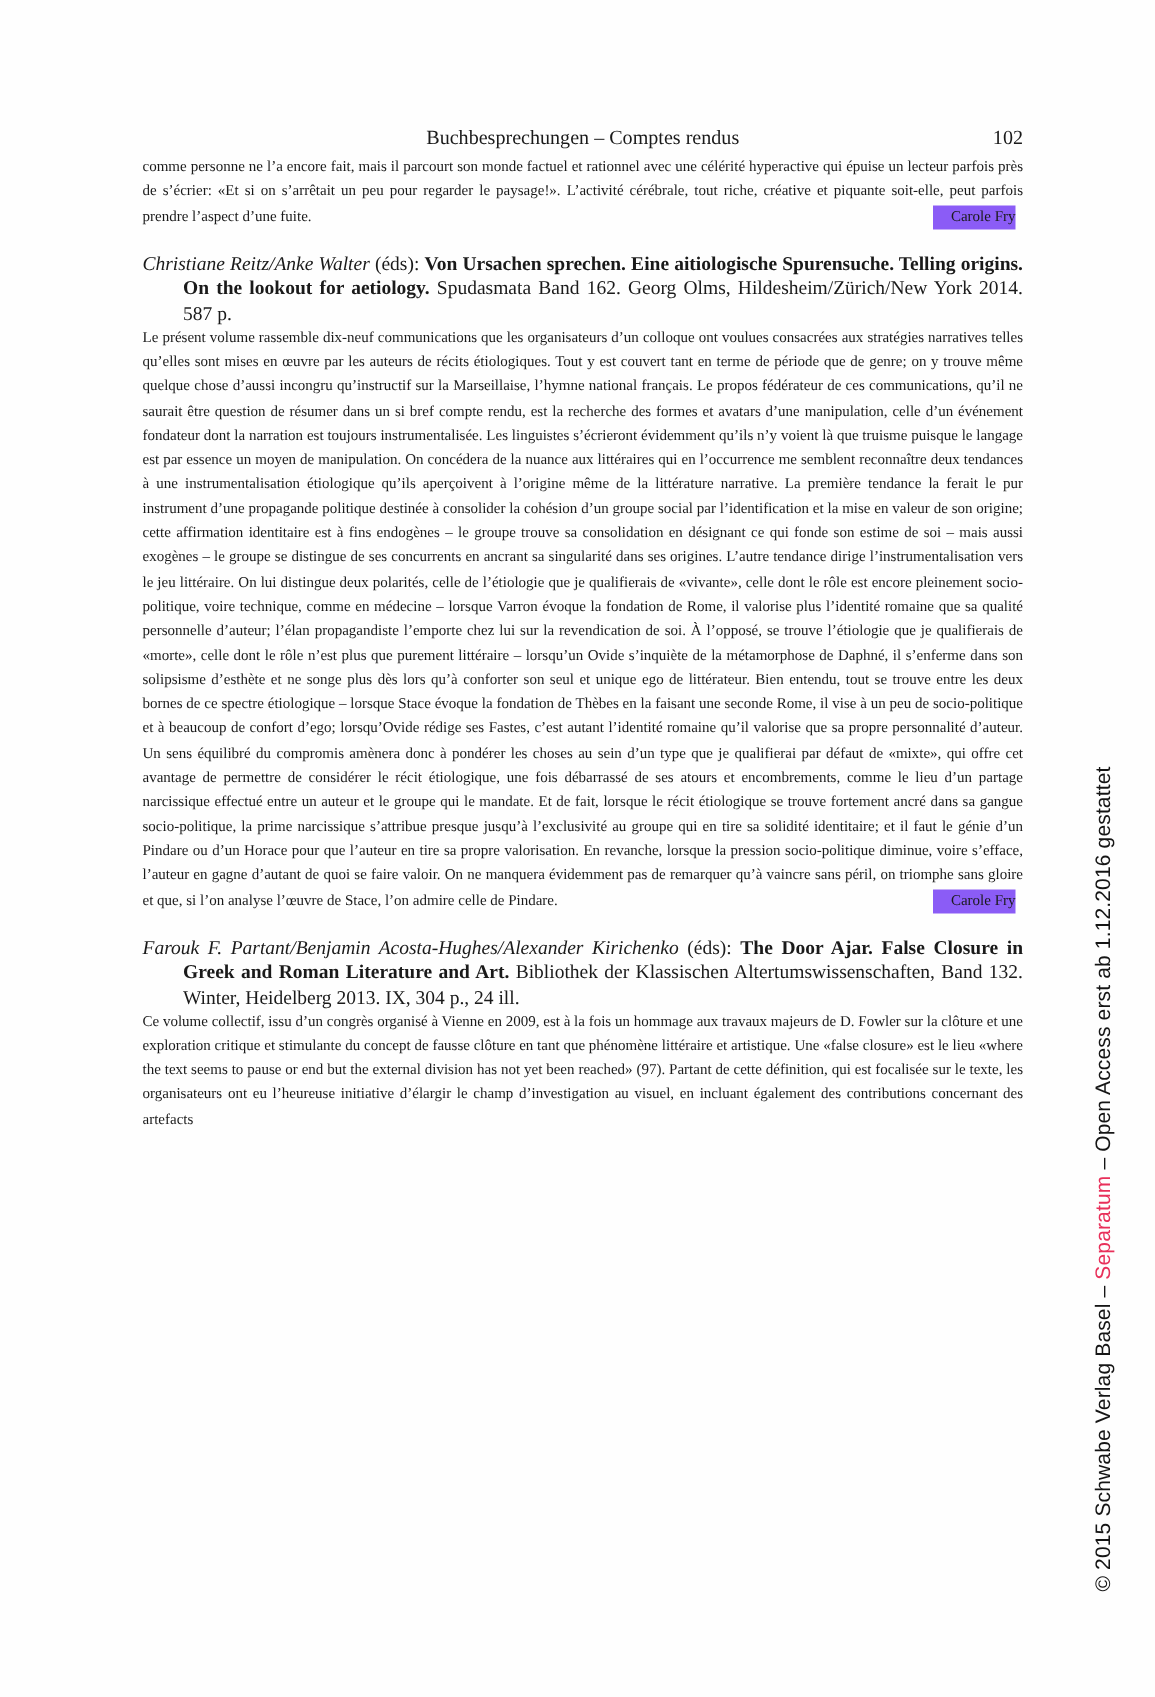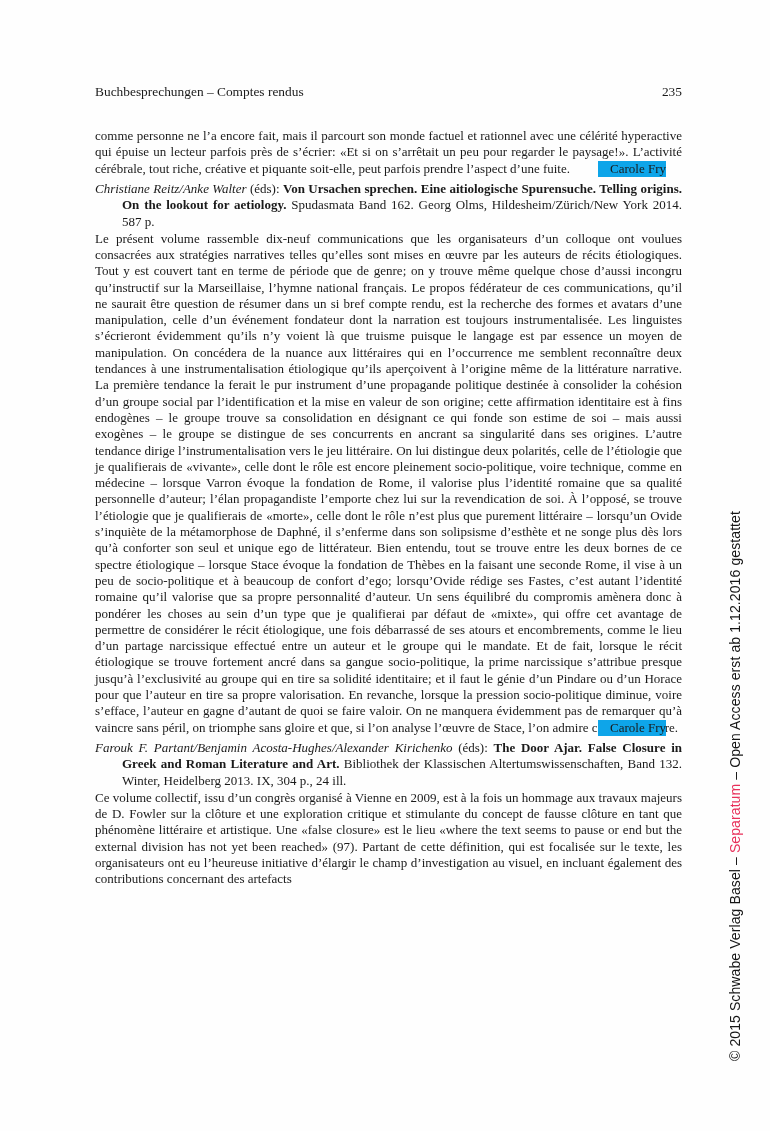--- a/index.html
+++ b/index.html
@@ -11,43 +11,43 @@
     font-family: "Liberation Serif", serif;
     color: #1a1a1a;
   }
   .content {
     position: absolute;
     left: 95px; top: 84px;
     width: 587px;
   }
   .page-header {
     position: relative;
-    text-align: left;
+    text-align: center;
     font-size: 13.4px;
     line-height: 16px;
-    margin-bottom: 28px;
+    margin-bottom: 4px;
   }
   .page-number {
     position: absolute;
     right: 0; top: 0;
   }
   .body-par {
     margin: 0;
     text-align: justify;
-    font-size: 13px;
+    font-size: 10px;
     line-height: 16.3px;
     position: relative;
   }
   .signature {
     position: absolute;
-    right: 16px; bottom: 0;
+    right: 5px; bottom: 0;
     padding-left: 12px;
-    background: #0ea5e9;
+    background: #8b5cf6;
   }
-  .review { margin-top: 4px; }
+  .review { margin-top: 15px; }
   .review-heading {
     margin: 0;
     padding-left: 27px;
     text-indent: -27px;
     text-align: justify;
     font-size: 13px;
     line-height: 16.6px;
   }
   .ed-italic { font-style: italic; }
   .title-bold { font-weight: bold; }
@@ -67,21 +67,21 @@
     color: #151515;
   }
 </style>
 </head>
 <body>
 
 <div class="content">
 
   <div class="page-header">
     <span>Buchbesprechungen – Comptes rendus</span>
-    <span class="page-number">235</span>
+    <span class="page-number">102</span>
   </div>
 
   <p class="body-par">
     <span>comme personne ne l’a encore fait, mais il parcourt son monde factuel et rationnel avec une célérité hyperactive qui épuise un lecteur parfois près de s’écrier: «Et si on s’arrêtait un peu pour regarder le paysage!». L’activité cérébrale, tout riche, créative et piquante soit-elle, peut parfois prendre l’aspect d’une fuite.</span>
     <span class="signature">Carole Fry</span>
   </p>
 
   <div class="review">
     <p class="review-heading">
       <span class="ed-italic">Christiane Reitz/Anke Walter</span><span> (éds): </span><span class="title-bold">Von Ursachen sprechen. Eine aitiologische Spurensuche. Telling origins. On the lookout for aetiology.</span><span> Spudasmata Band 162. Georg Olms, Hildesheim/Zürich/New York 2014. 587 p.</span>

